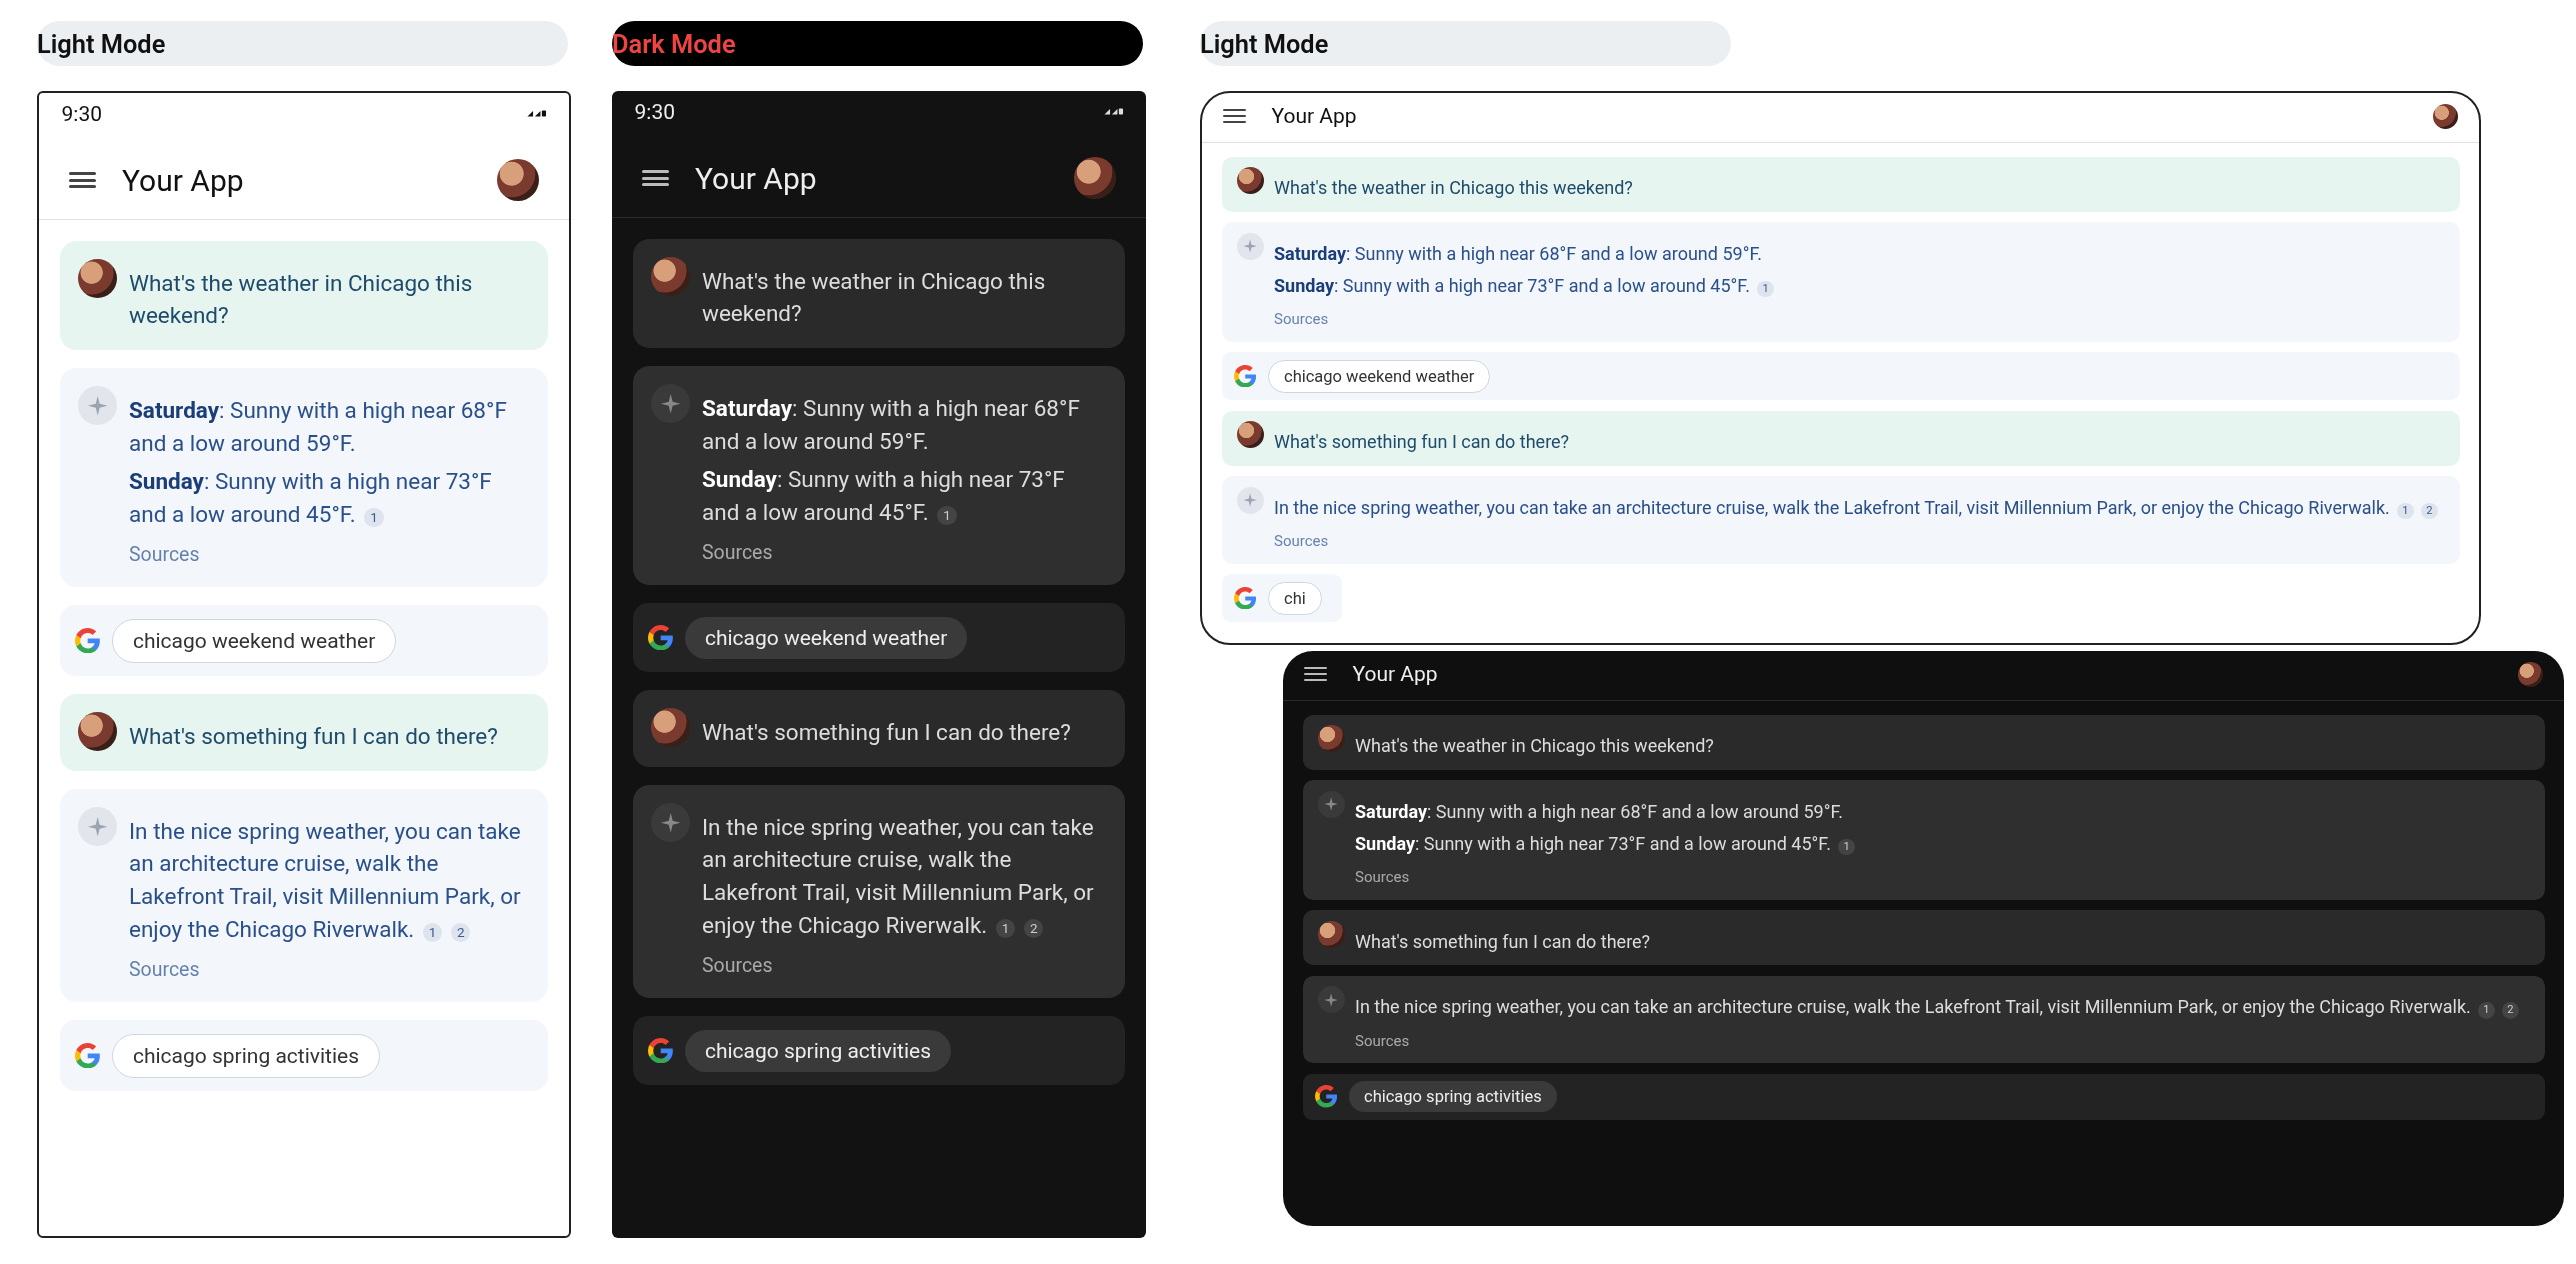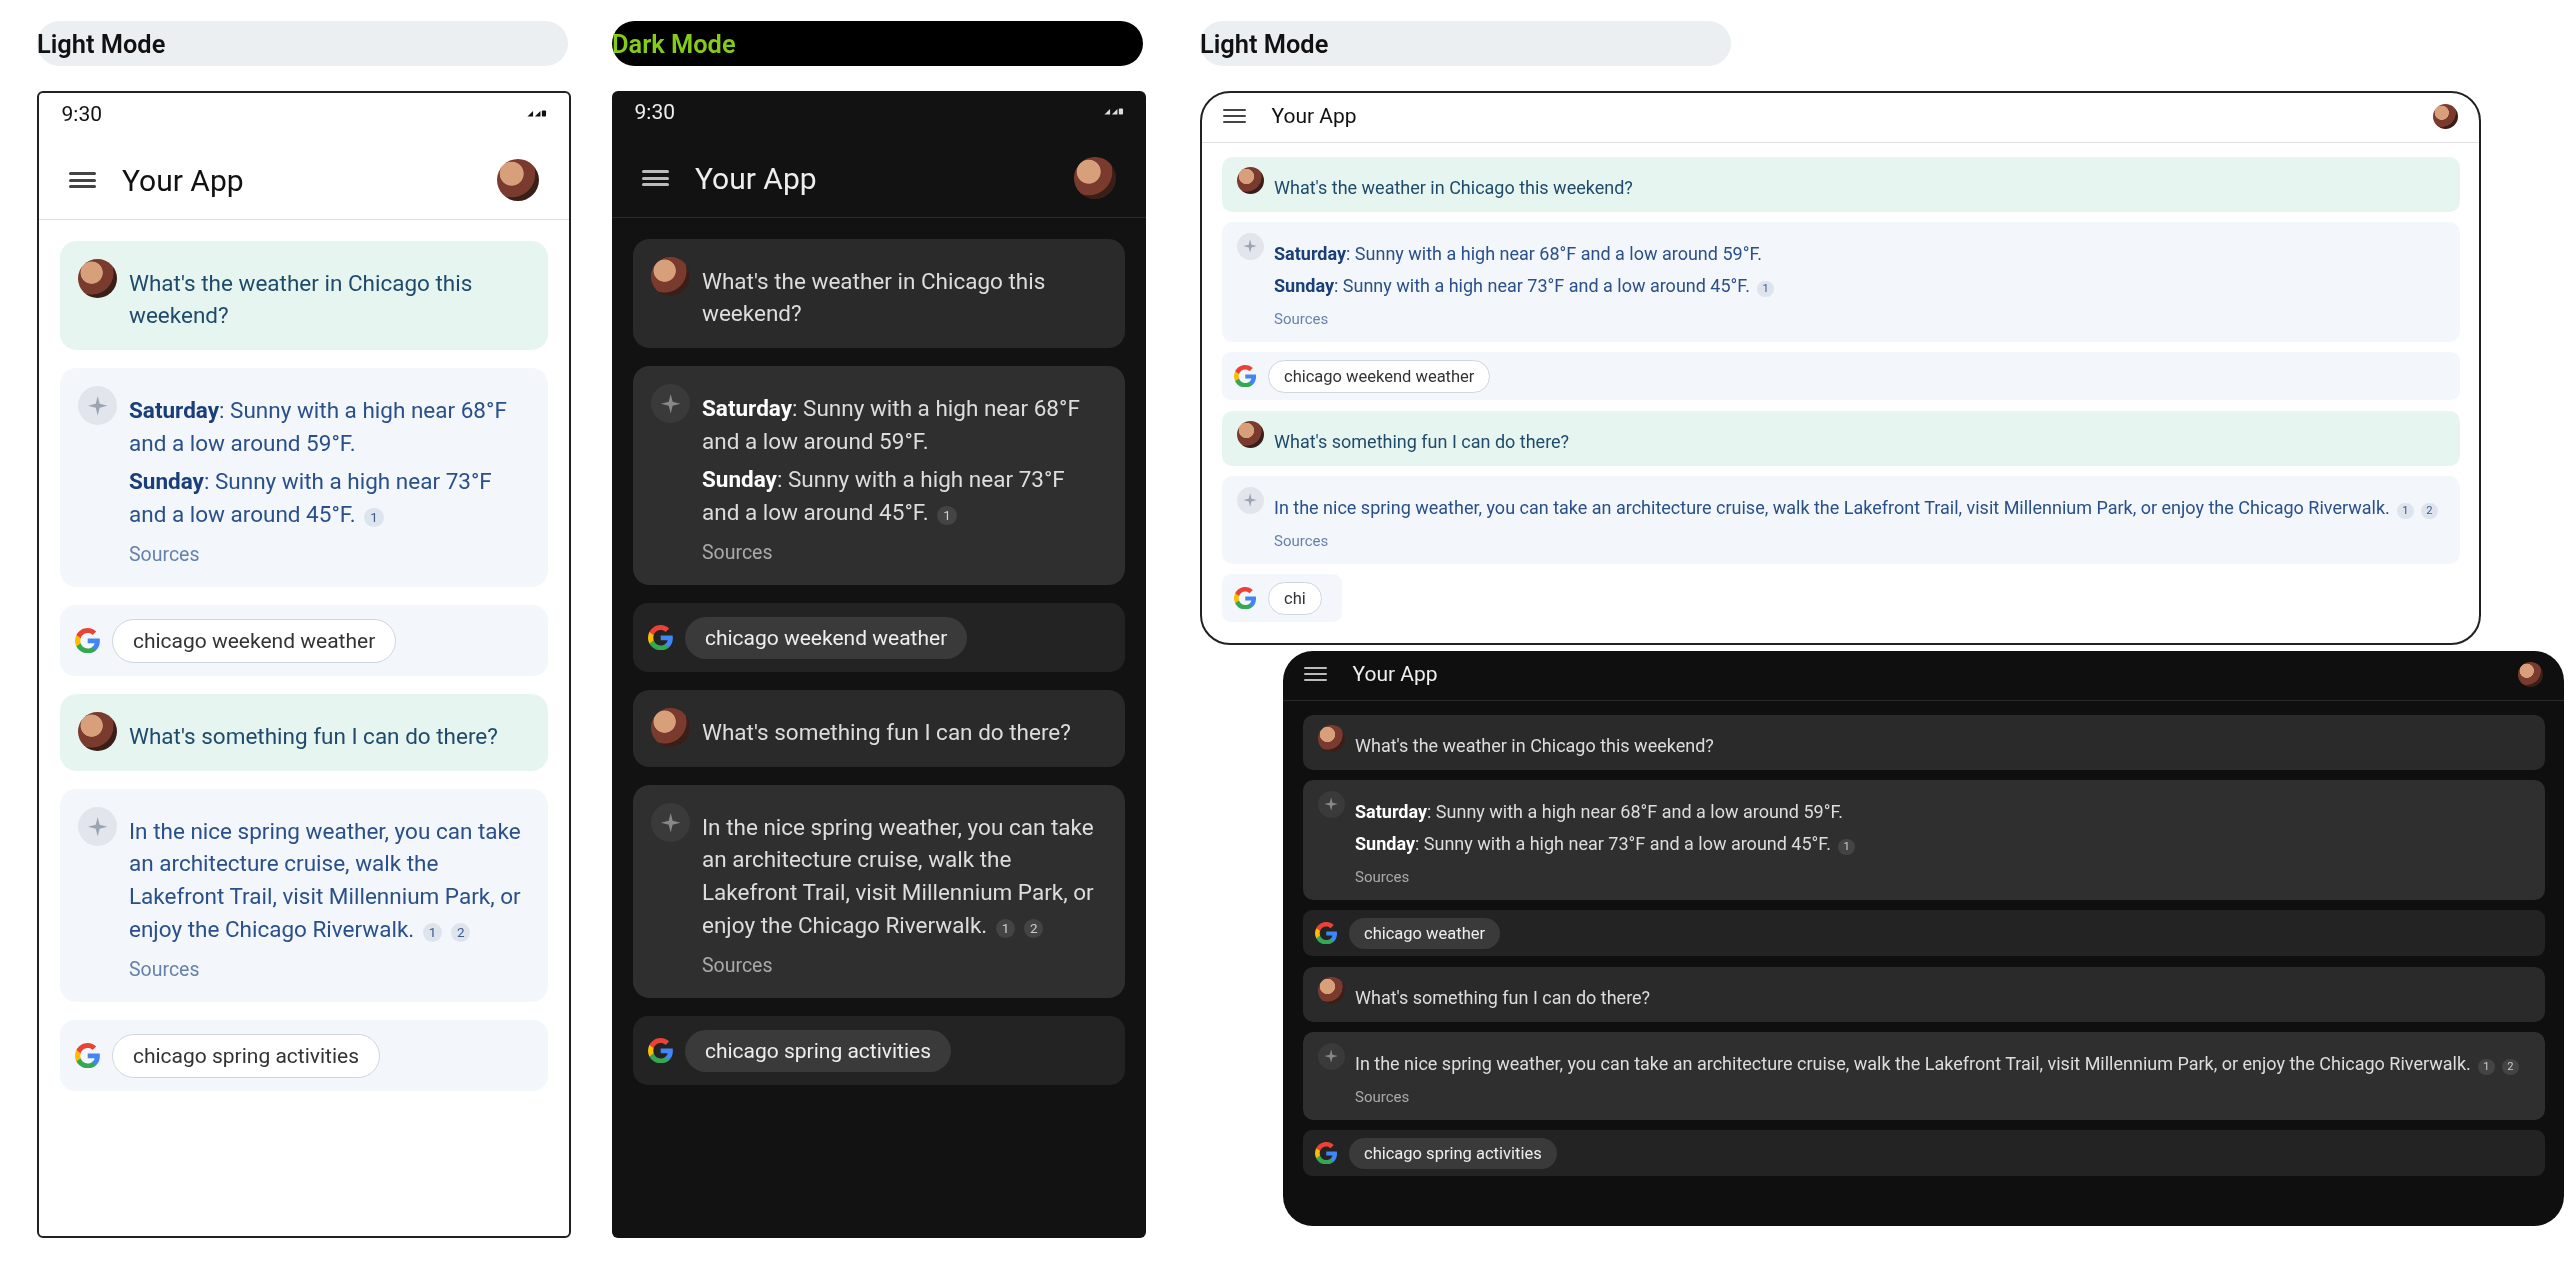--- a/index.html
+++ b/index.html
@@ -15,21 +15,21 @@
   .mode-pill {
     position: absolute;
     height: 45px;
     border-radius: 22.5px;
     display: flex;
     align-items: center;
     font-size: 25.4px;
     font-weight: 600;
   }
   .mode-pill.light { background: #eceff1; color: #111; }
-  .mode-pill.dark  { background: #000; color: #84cc16; }
+  .mode-pill.dark  { background: #000; color: #ef4444; }
 
   
   .device {
     position: absolute;
     border-radius: 6px;
     overflow: hidden;
   }
   .phone { width: 534px; height: 1147px; }
   .phone.light { background: #fff; border: 2.2px solid #202124; }
   .phone.dark  { background: #121212; }
@@ -462,51 +462,43 @@
             <use href="#spark-g"></use>
           </svg>
         </div>
       <div class="col">
         <span class="line"><b>Saturday</b><span>: Sunny with a high near 68°F and a low around 59°F.</span></span>
         <span class="line"><b>Sunday</b><span>: Sunny with a high near 73°F and a low around 45°F.</span> <span class="cite">1</span></span>
         <span class="sources">Sources</span>
       </div>
     </div>
 
+
+    <div class="msg user">
+      <div class="msg-avatar"></div>
+      <div class="col">
+          <span>What's something fun I can do there?</span>
+        </div>
+    </div>
+
+    <div class="msg ai">
+      <div class="ai-avatar">
+          <svg viewBox="0 0 24 24">
+            <use href="#spark-g"></use>
+          </svg>
+        </div>
+      <div class="col">
+        <span class="line"><span>In the nice spring weather, you can take an architecture cruise, walk the Lakefront Trail, visit Millennium Park, or enjoy the Chicago Riverwalk.</span> <span class="cite">1</span> <span class="cite">2</span></span>
+        <span class="sources">Sources</span>
+      </div>
+    </div>
+
     <div class="source-card">
       <span class="google-logo">
           <svg viewBox="0 0 24 24">
             <use href="#goog"></use>
           </svg>
         </span>
-      <span class="chip">chicago weather</span>
-    </div>
-
-    <div class="msg user">
-      <div class="msg-avatar"></div>
-      <div class="col">
-          <span>What's something fun I can do there?</span>
-        </div>
-    </div>
-
-    <div class="msg ai">
-      <div class="ai-avatar">
-          <svg viewBox="0 0 24 24">
-            <use href="#spark-g"></use>
-          </svg>
-        </div>
-      <div class="col">
-        <span class="line"><span>In the nice spring weather, you can take an architecture cruise, walk the Lakefront Trail, visit Millennium Park, or enjoy the Chicago Riverwalk.</span> <span class="cite">1</span> <span class="cite">2</span></span>
-        <span class="sources">Sources</span>
-      </div>
-    </div>
-
-    <div class="source-card">
-      <span class="google-logo">
-          <svg viewBox="0 0 24 24">
-            <use href="#goog"></use>
-          </svg>
-        </span>
       <span class="chip">chicago spring activities</span>
     </div>
   </div>
 </div>
 
 
 </body></html>

